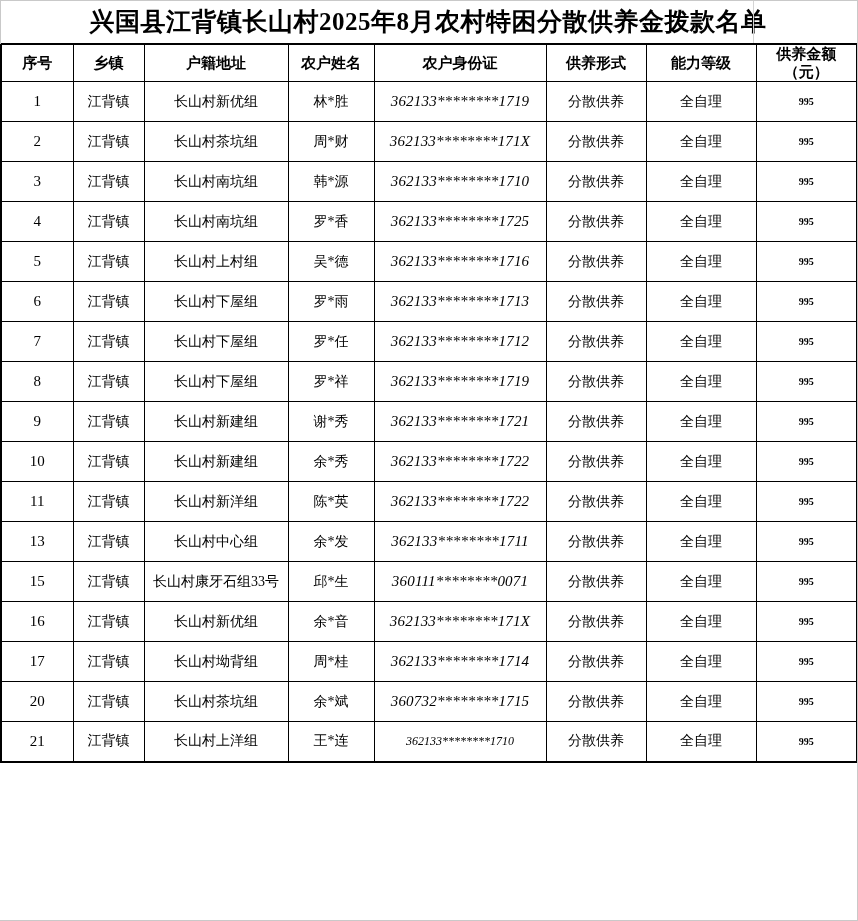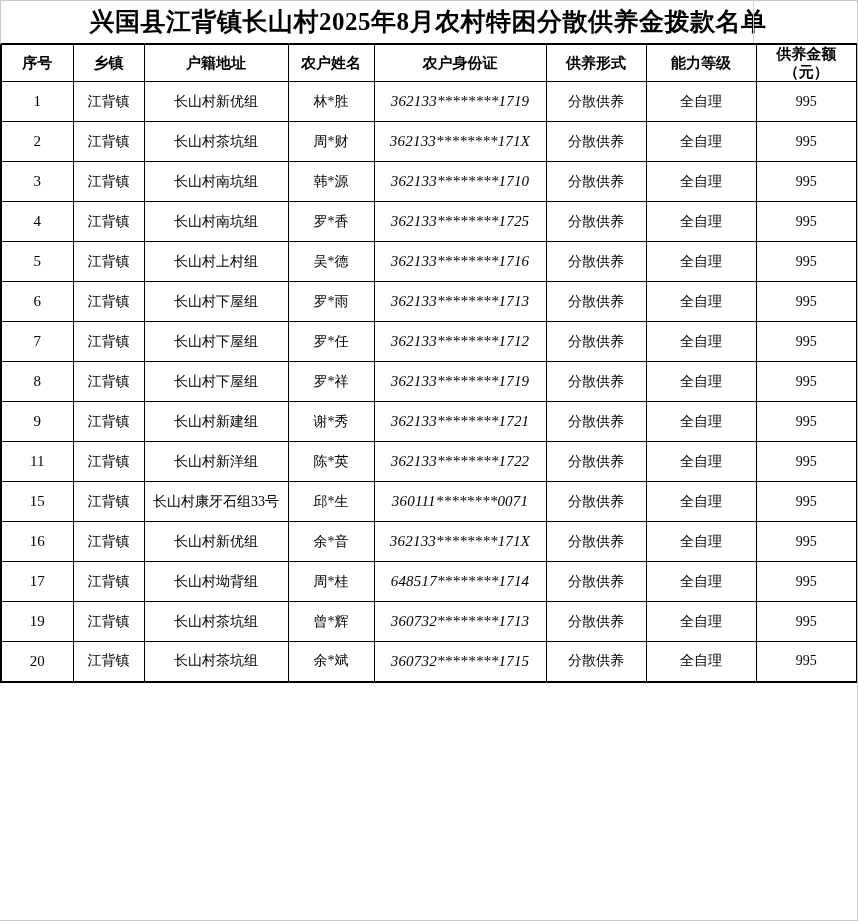--- a/index.html
+++ b/index.html
@@ -59,21 +59,21 @@
     white-space: pre-line;
     line-height: 1.2;
   }
   table.roster td {
     font-size: 14px;
     font-weight: normal;
   }
   
   table.roster td:nth-child(1) { font-size: 15px; }
   table.roster td:nth-child(5) { font-size: 15px; letter-spacing: 0.2px; font-style: italic; }
-  table.roster td:nth-child(8) { font-size: 14px; }
+  table.roster td:nth-child(8) { font-size: 10px; font-weight: bold; }
   
   table.roster tbody tr:nth-child(17) td:nth-child(5),
   table.roster tbody tr:nth-child(18) td:nth-child(5) { font-size: 12px; letter-spacing: 0; }
 </style>
 </head>
 <body>
 
 <div class="page">
 
   <div class="edge-top"></div>
@@ -195,30 +195,50 @@
           <td>9</td>
           <td>江背镇</td>
           <td>长山村新建组</td>
           <td>谢*秀</td>
           <td>362133********1721</td>
           <td>分散供养</td>
           <td>全自理</td>
           <td>995</td>
         </tr>
         <tr>
+          <td>10</td>
+          <td>江背镇</td>
+          <td>长山村新建组</td>
+          <td>余*秀</td>
+          <td>362133********1722</td>
+          <td>分散供养</td>
+          <td>全自理</td>
+          <td>995</td>
+        </tr>
+        <tr>
           <td>11</td>
           <td>江背镇</td>
           <td>长山村新洋组</td>
           <td>陈*英</td>
           <td>362133********1722</td>
           <td>分散供养</td>
           <td>全自理</td>
           <td>995</td>
         </tr>
         <tr>
+          <td>13</td>
+          <td>江背镇</td>
+          <td>长山村中心组</td>
+          <td>余*发</td>
+          <td>362133********1711</td>
+          <td>分散供养</td>
+          <td>全自理</td>
+          <td>995</td>
+        </tr>
+        <tr>
           <td>15</td>
           <td>江背镇</td>
           <td>长山村康牙石组33号</td>
           <td>邱*生</td>
           <td>360111********0071</td>
           <td>分散供养</td>
           <td>全自理</td>
           <td>995</td>
         </tr>
         <tr>
@@ -229,41 +249,41 @@
           <td>362133********171X</td>
           <td>分散供养</td>
           <td>全自理</td>
           <td>995</td>
         </tr>
         <tr>
           <td>17</td>
           <td>江背镇</td>
           <td>长山村坳背组</td>
           <td>周*桂</td>
-          <td>648517********1714</td>
-          <td>分散供养</td>
-          <td>全自理</td>
-          <td>995</td>
-        </tr>
-        <tr>
-          <td>19</td>
-          <td>江背镇</td>
-          <td>长山村茶坑组</td>
-          <td>曾*辉</td>
-          <td>360732********1713</td>
+          <td>362133********1714</td>
           <td>分散供养</td>
           <td>全自理</td>
           <td>995</td>
         </tr>
         <tr>
           <td>20</td>
           <td>江背镇</td>
           <td>长山村茶坑组</td>
           <td>余*斌</td>
           <td>360732********1715</td>
           <td>分散供养</td>
           <td>全自理</td>
           <td>995</td>
         </tr>
+        <tr>
+          <td>21</td>
+          <td>江背镇</td>
+          <td>长山村上洋组</td>
+          <td>王*连</td>
+          <td>362133********1710</td>
+          <td>分散供养</td>
+          <td>全自理</td>
+          <td>995</td>
+        </tr>
       </tbody>
   </table>
 
 </div>
 
 </body></html>

